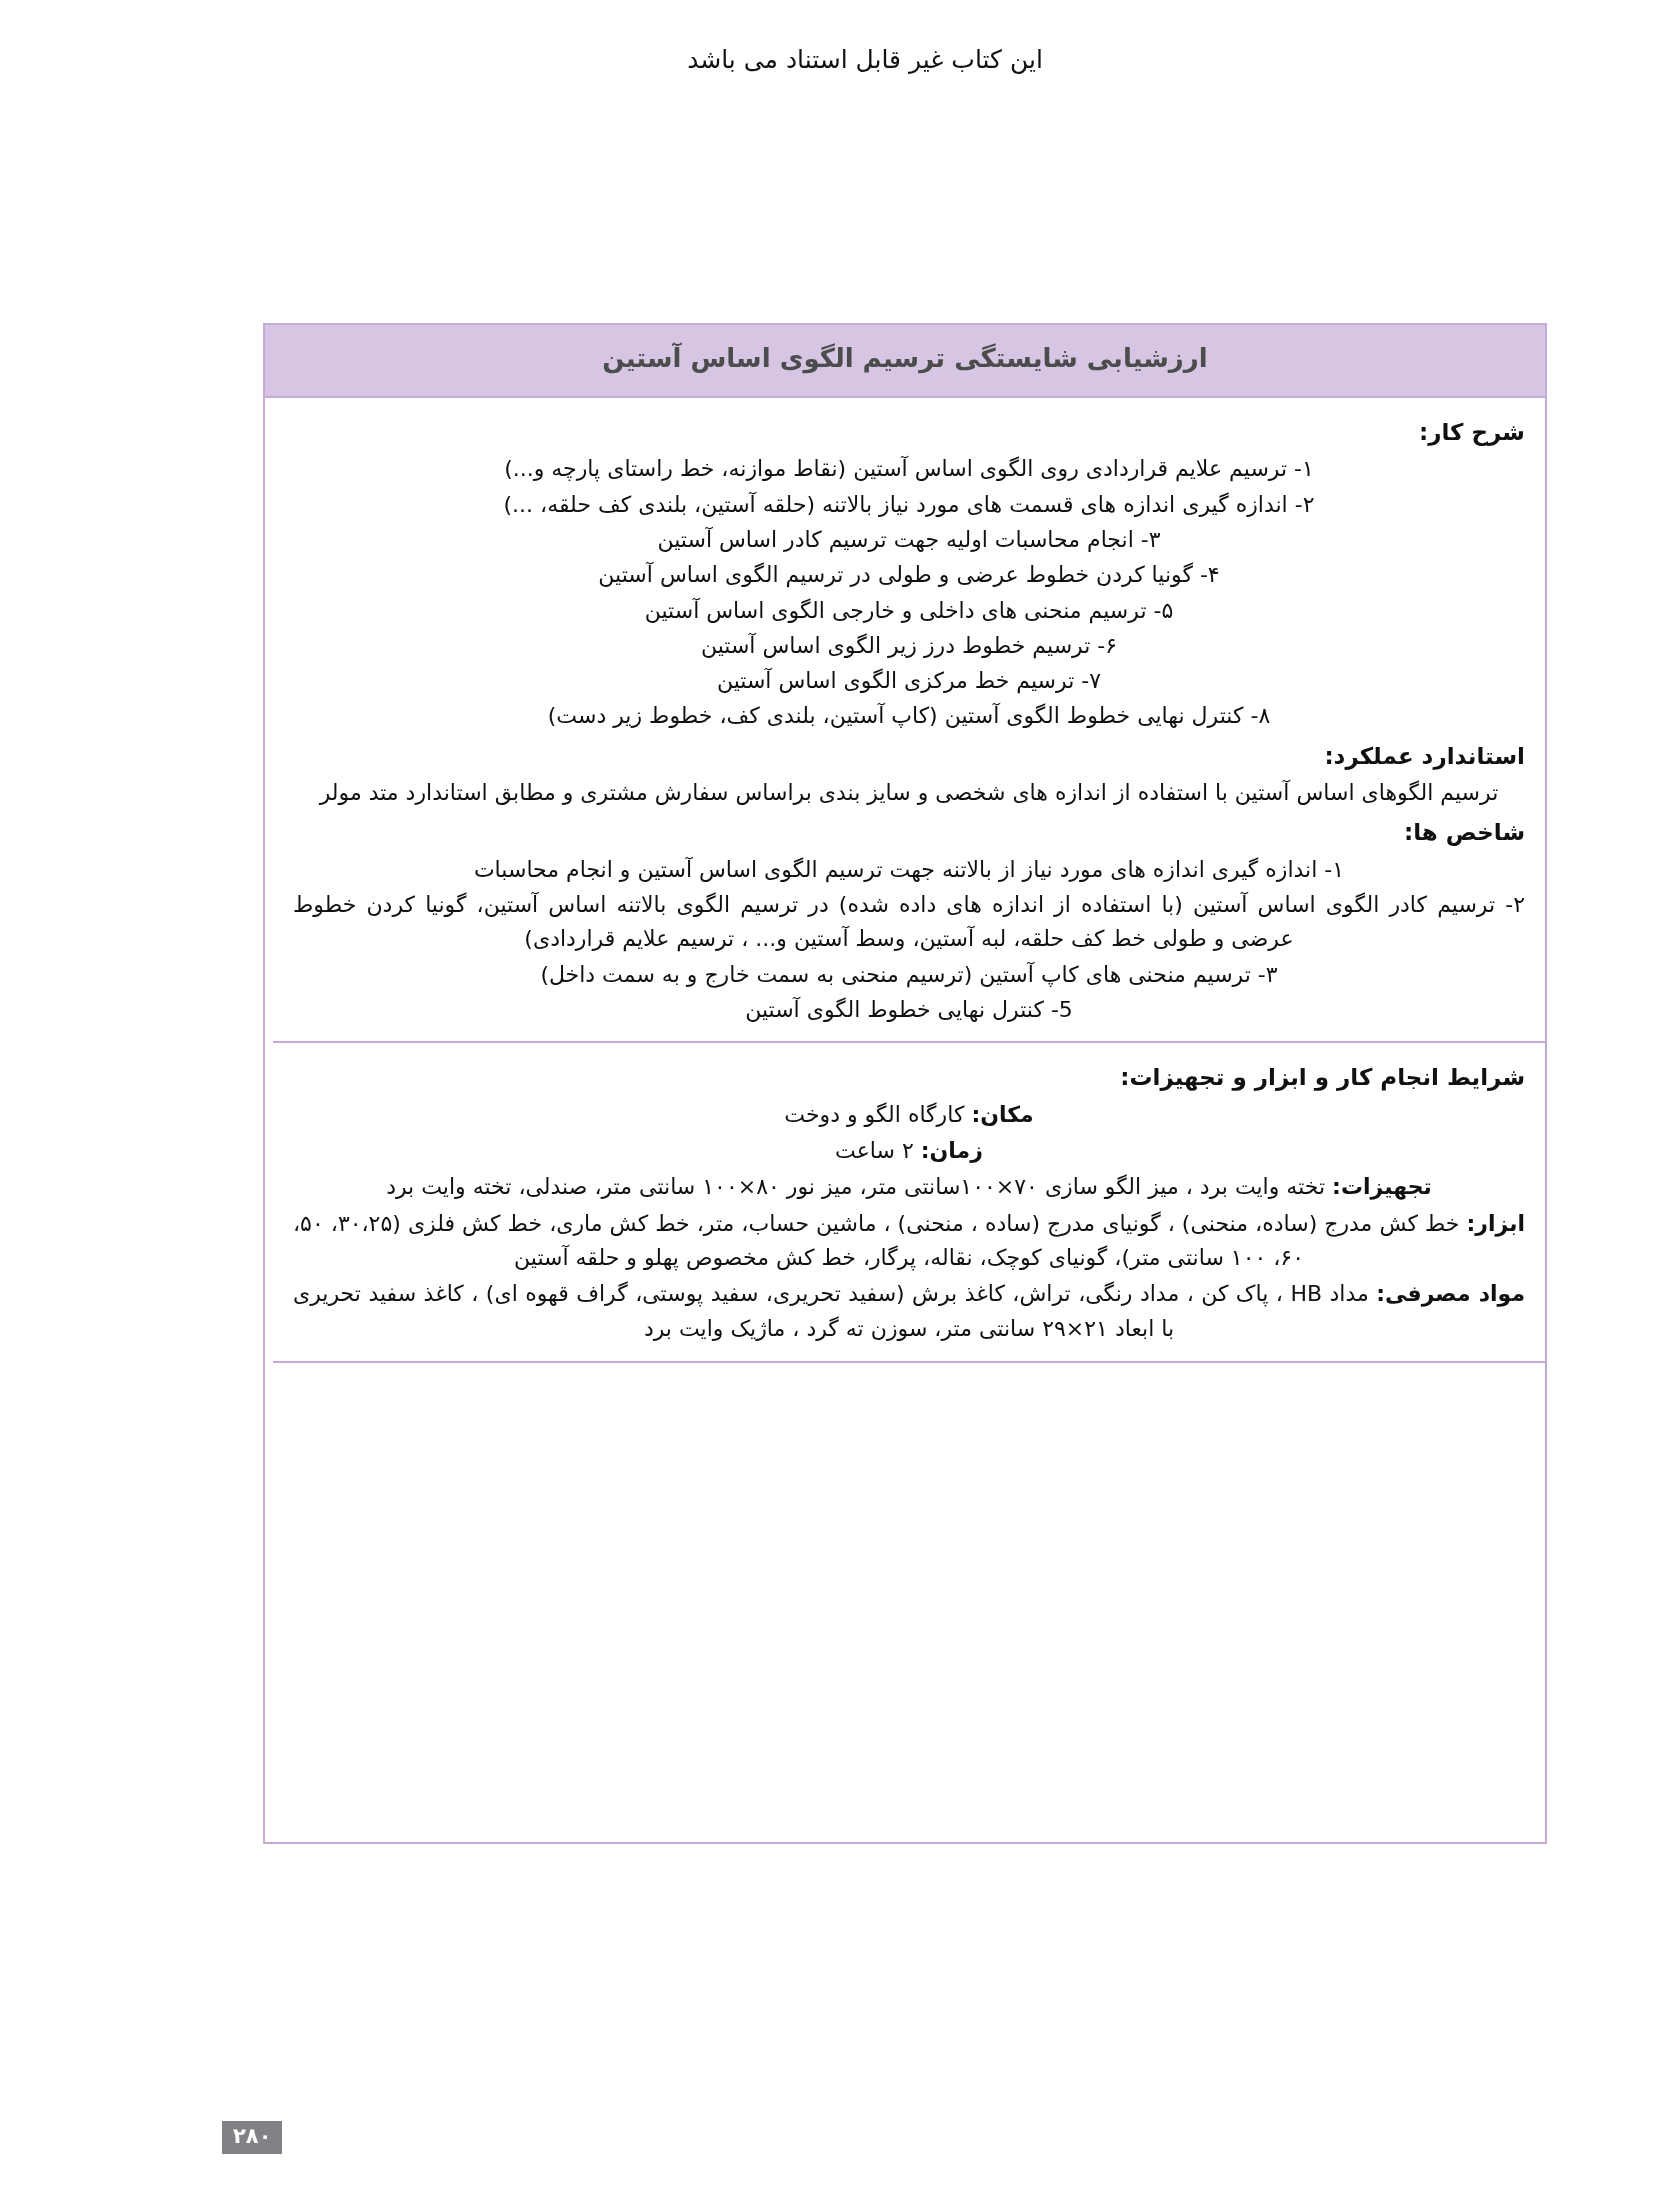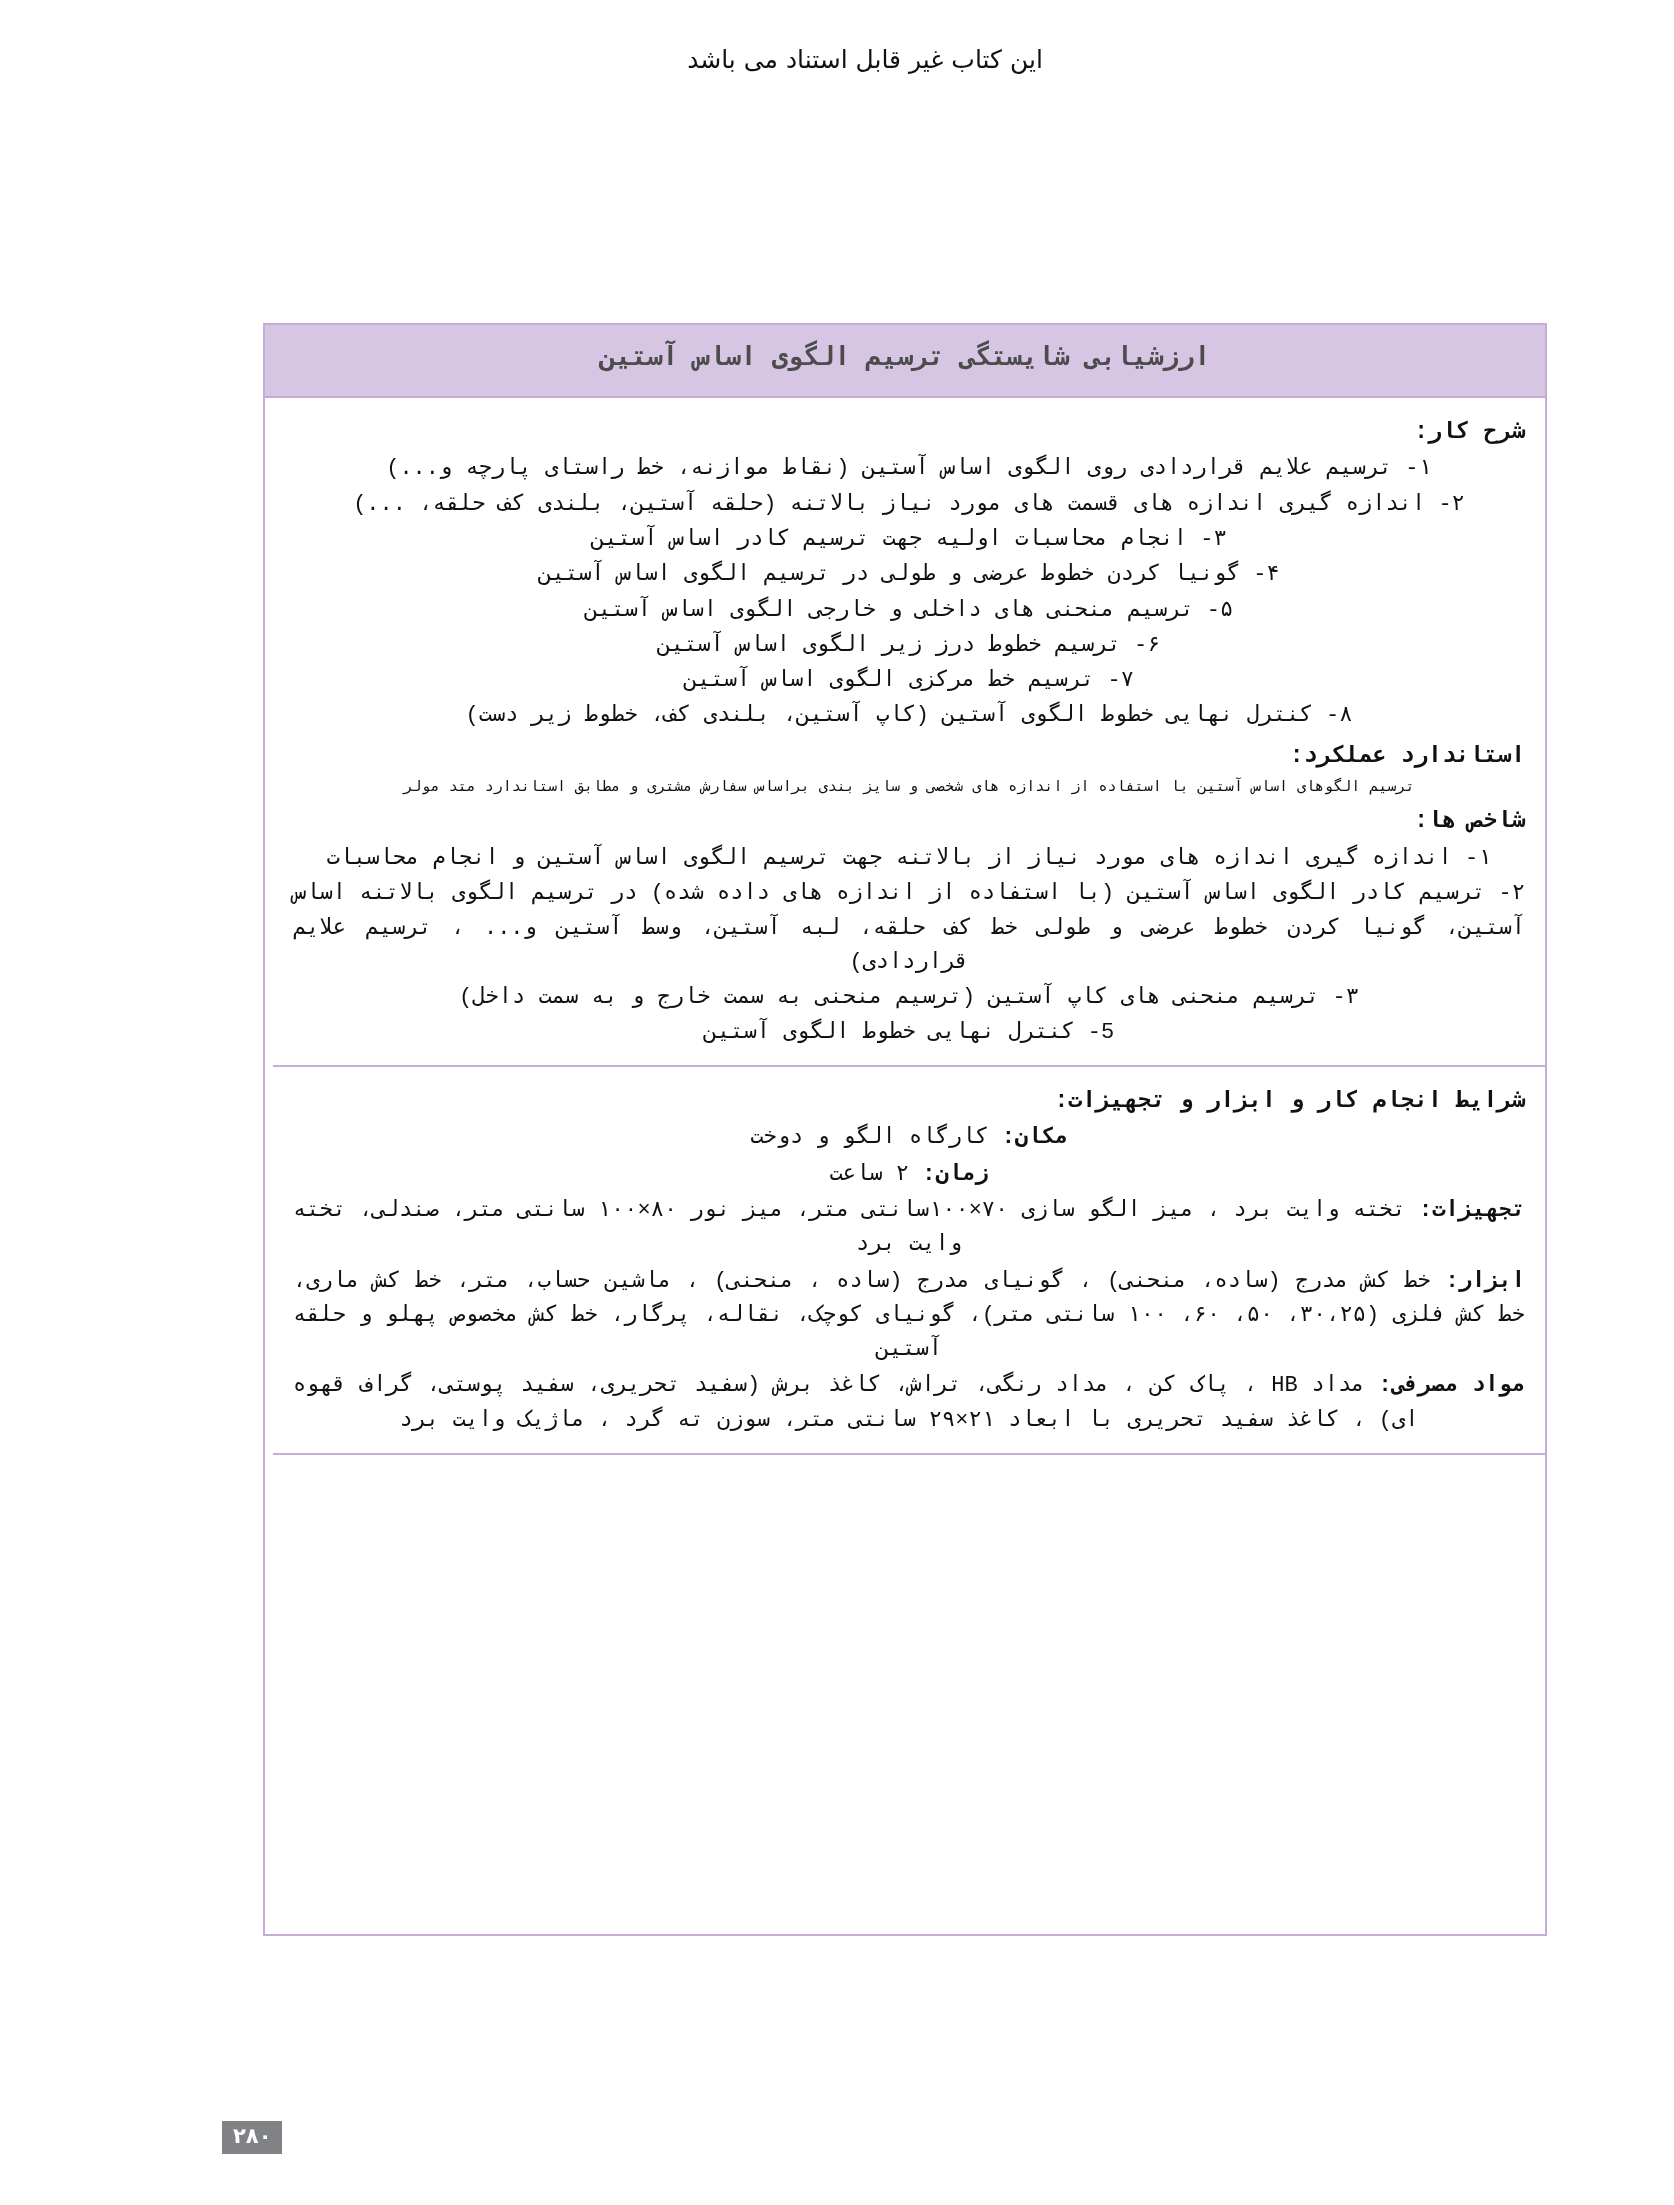--- a/index.html
+++ b/index.html
@@ -38,21 +38,20 @@
 
   
   .assessment-table {
     position: absolute;
     top: 323px;
     right: 127px;
     width: 1284px;
     border: 2px solid #c6abd6;
     box-sizing: border-box;
     background: #ffffff;
-    font-family: Liberation Mono, monospace;
   }
 
   .table-title-row {
     background: #d6c6e3;
     border-bottom: 2px solid #c6abd6;
     padding: 17px 20px 20px 20px;
     text-align: center;
   }
   .table-title-row .title-text {
     font-size: 26px;
@@ -71,21 +70,21 @@
   .section-heading {
     font-size: 23px;
     font-weight: bold;
     color: #111111;
     text-align: right;
     line-height: 1.5;
     margin: 5px 0 3px 0;
   }
 
   .para {
-    font-size: 15px;
+    font-size: 22px;
     line-height: 1.54;
     color: #111111;
     text-align: justify;
     text-align-last: right;
     margin: 0 0 1px 0;
   }
 
   .para.justified {
     text-align: justify;
     text-align-last: center;

